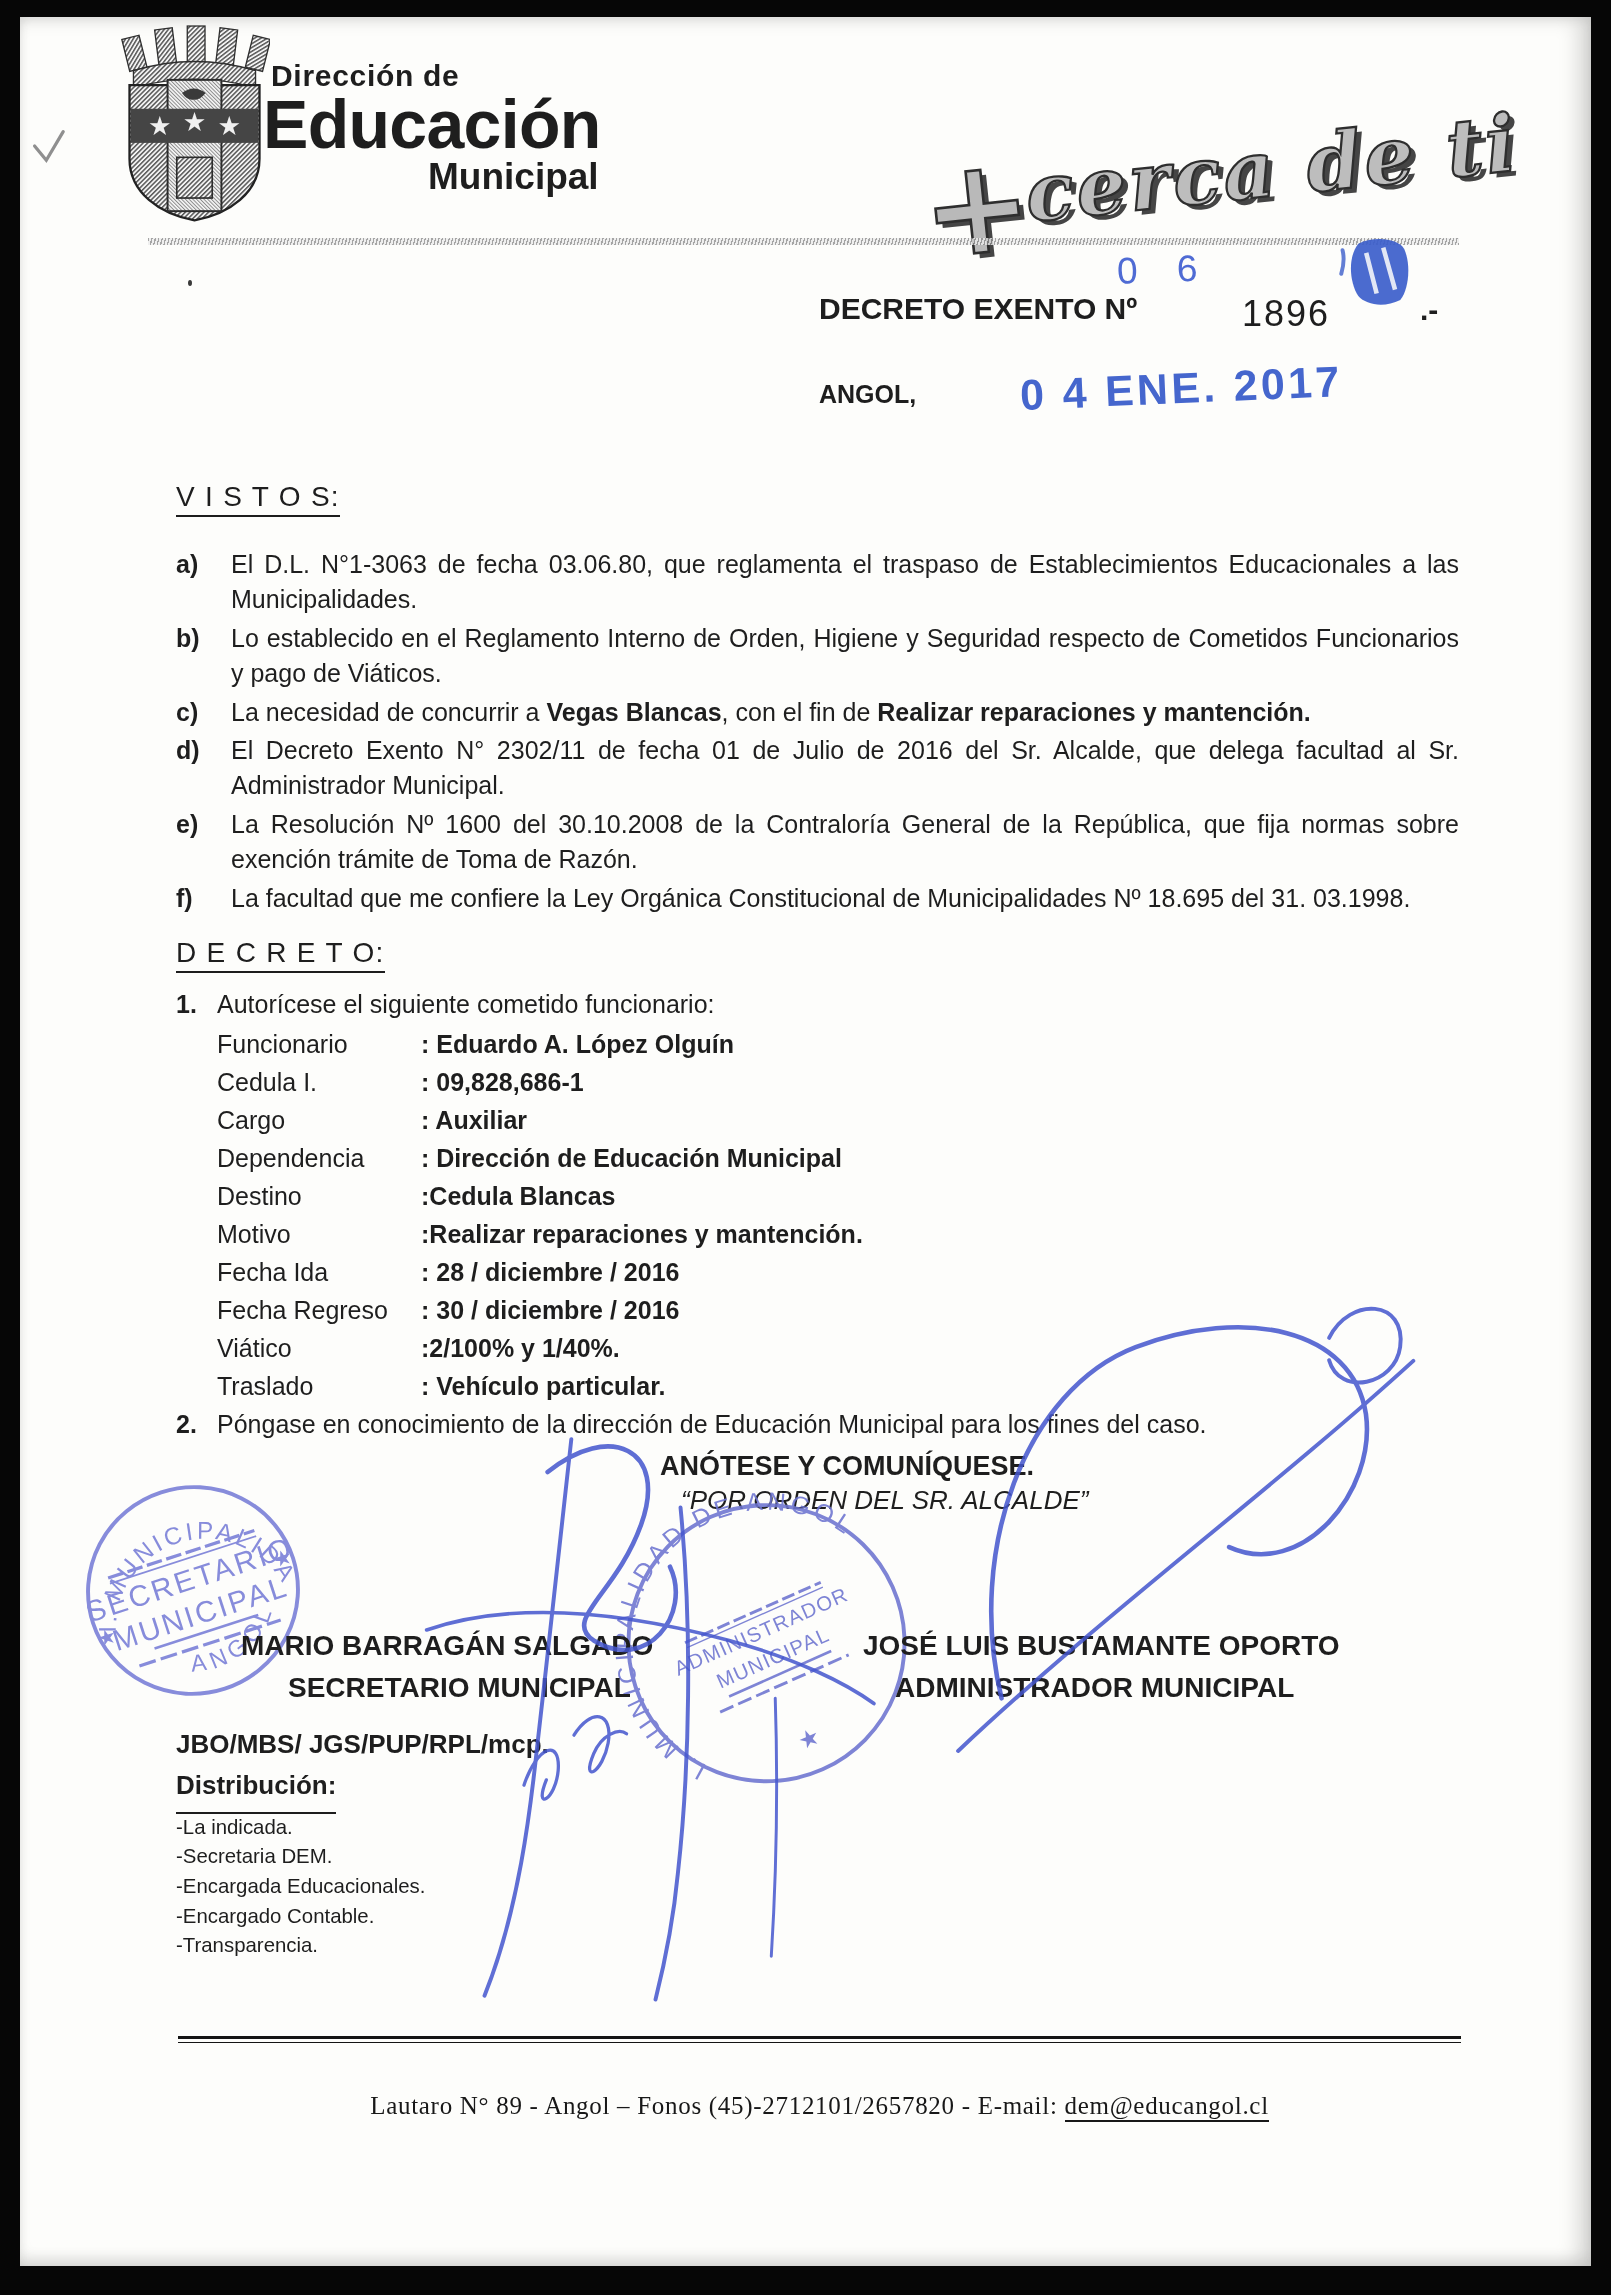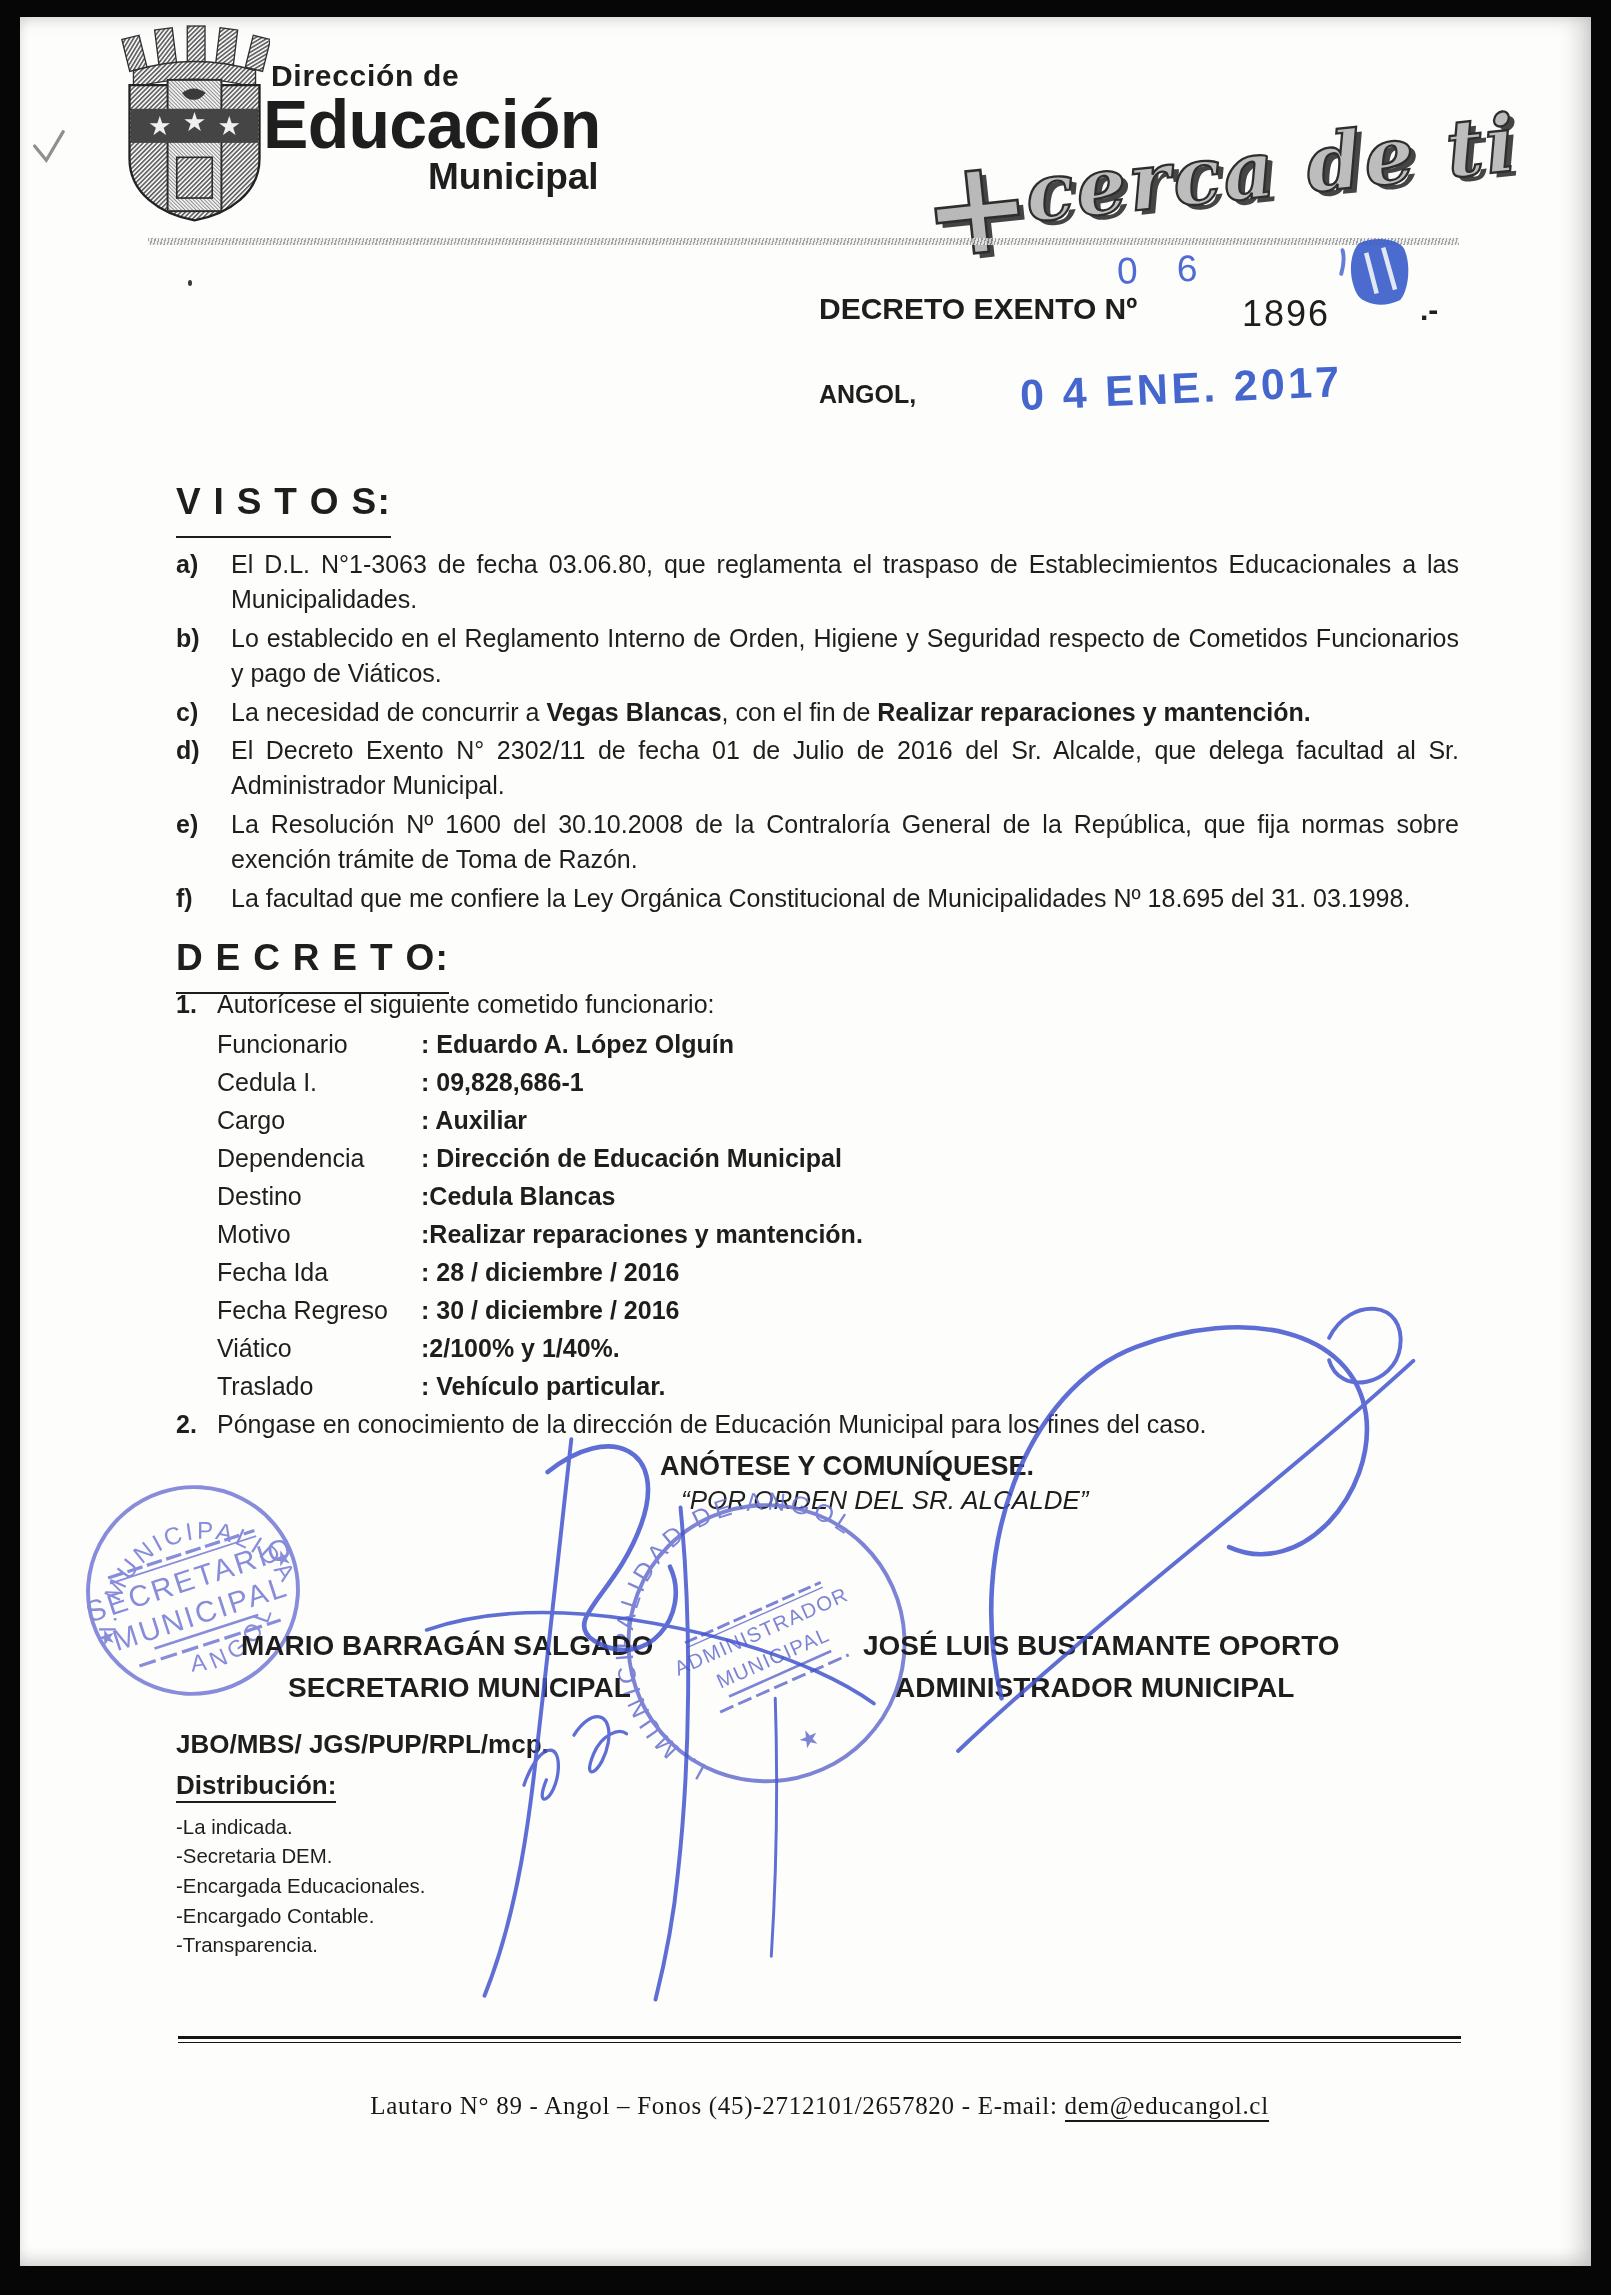--- a/index.html
+++ b/index.html
@@ -18,21 +18,21 @@
   .dot-mark{left:168px;top:263px;width:4px;height:6px;background:#3a3a3a;border-radius:50%}
   
   .decree-title{left:799px;top:275px;font-size:30px;font-weight:700}
   .decree-number{left:1222px;top:276px;font-size:36px;font-weight:400;letter-spacing:2px}
   .decree-suffix{left:1400px;top:276px;font-size:30px;font-weight:700}
   .decree-place{left:799px;top:363px;font-size:25px;font-weight:700}
   .hand-number{left:1097px;top:232px;font-size:37px;color:#4f6bd4;letter-spacing:14.5px;transform:rotate(-2deg);font-weight:400}
   .date-stamp{left:1000px;top:347px;font-size:43px;font-weight:700;color:#3c5ecb;letter-spacing:3.3px;
               transform:rotate(-2.5deg);opacity:.95}
   
-  .sec-heading{font-size:37px;font-weight:700;letter-spacing:1.3px;border-bottom:2.6px solid #1d1d1d;padding-bottom:13px}
+  .sec-heading{font-size:28px;font-weight:400;letter-spacing:1.3px;border-bottom:2.6px solid #1d1d1d;padding-bottom:2px}
   .vistos-heading{left:156px;top:464px}
   .decreto-heading{left:156px;top:920px}
   .vitem{left:156px;width:1283px;display:flex;font-size:25px;line-height:35px}
   .vlabel{width:55px;flex:none;font-weight:700}
   .vtext{flex:1;text-align:justify}
   .ditem{left:156px;width:1283px;display:flex;font-size:25px;line-height:35px}
   .dlabel{width:41px;flex:none;font-weight:700}
   .dtext{flex:1}
   .ftable{left:197px;top:1013px;width:921px;font-size:25px}
   .trow{display:flex;height:38px;align-items:flex-start}
@@ -40,21 +40,21 @@
   .tvalue{font-weight:700}
   .closing1{left:640px;top:1434px;font-size:27px;font-weight:700}
   .closing2{left:661px;top:1468px;font-size:26px;font-style:italic}
   
   .sig-name{font-size:28px;font-weight:700}
   .left-name{left:221px;top:1613px}
   .left-title{left:268px;top:1655px}
   .right-name{left:843px;top:1613px}
   .right-title{left:875px;top:1655px}
   .initials{left:156px;top:1712px;font-size:26px;font-weight:700}
-  .dist-heading{left:156px;top:1753px;font-size:26px;font-weight:700;border-bottom:2.6px solid #1d1d1d;padding-bottom:0}
+  .dist-heading{left:156px;top:1753px;font-size:26px;font-weight:700;border-bottom:2.6px solid #1d1d1d;padding-bottom:11px}
   .dist-item{left:156px;font-size:20.4px;line-height:30px}
   
   .footer-rule{left:158px;top:2019px;width:1283px;height:6.6px;border-top:3.3px solid #141414;border-bottom:1.3px solid #141414}
   .footer-line{left:158px;width:1283px;text-align:center;font-family:"Liberation Serif",serif;font-size:25px;letter-spacing:0.7px;color:#181818}
   .f1{top:2036px}
   .f2{top:2075px}
   .email{border-bottom:2px solid #181818;padding-bottom:0.7px}
   svg text{font-family:"Liberation Sans",sans-serif}
   .script-svg text{font-family:"DejaVu Serif",serif}
 </style>

